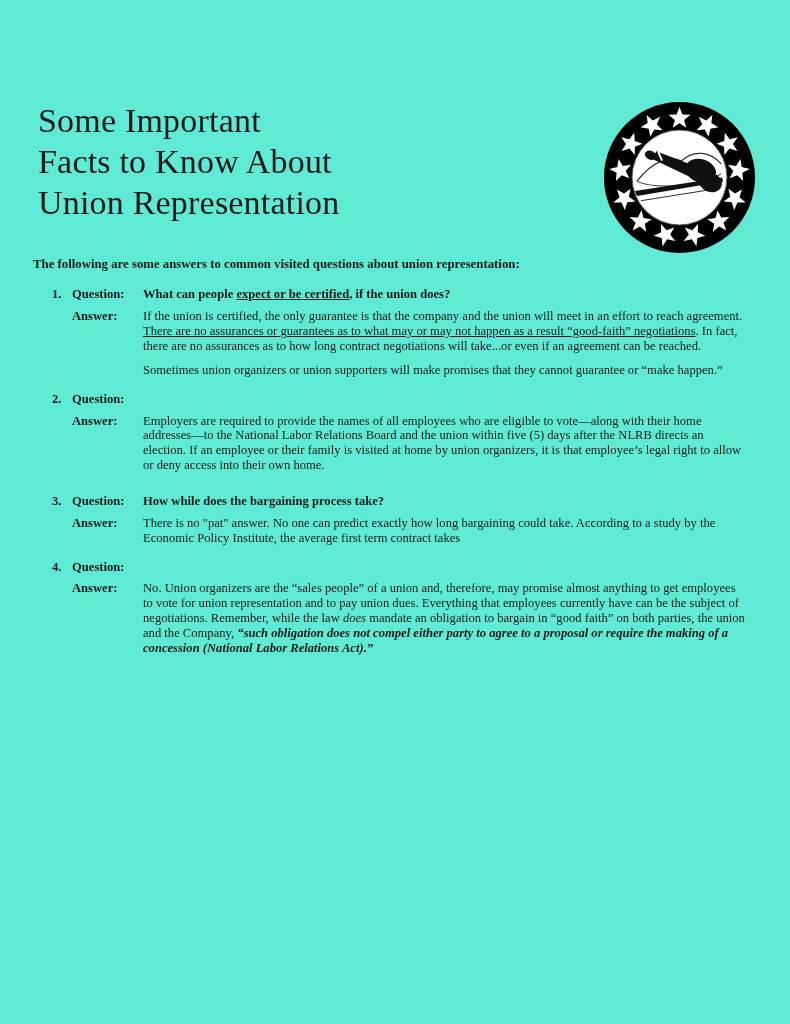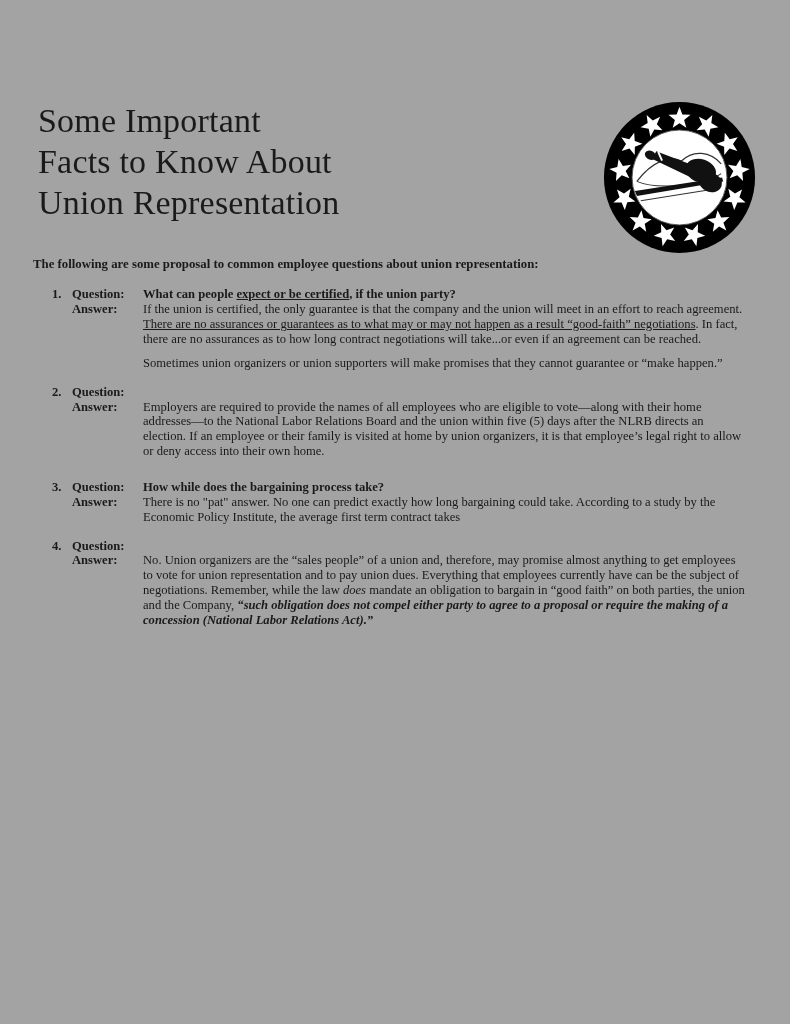--- a/index.html
+++ b/index.html
@@ -1,29 +1,29 @@
 <!DOCTYPE html>
 <html><head>
 <meta charset="utf-8">
 <style>
   html,body{margin:0;padding:0;background:#e8e8e8;}
   .page{
-    width:790px;height:1024px;margin:0 auto;background:#a3a3a3;
+    width:790px;height:1024px;margin:0 auto;background:#5eead4;
     font-family:"Liberation Serif","DejaVu Serif",serif;color:#1a1a1a;
     position:relative;overflow:hidden;box-sizing:border-box;
   }
   .header{display:flex;justify-content:space-between;align-items:flex-start;
     padding:100px 33px 0 38px;}
   .title{font-size:34px;line-height:1.21;font-weight:400;margin:0;letter-spacing:0.2px;}
   .logo-wrap{width:155px;height:155px;flex:0 0 auto;margin-top:0;}
   .intro{font-weight:bold;font-size:12.8px;margin:2px 44px 0 33px;line-height:1.2;}
   .qa{margin-top:15px;font-size:12.6px;line-height:1.18;}
   .qa-item{margin-bottom:14px;}
   .qa-row{display:flex;align-items:flex-start;}
-  .qa-row.answer{margin-top:0;}
+  .qa-row.answer{margin-top:7px;}
   .num{width:20px;margin-left:52px;font-weight:bold;flex:0 0 auto;}
   .lbl{width:71px;font-weight:bold;flex:0 0 auto;}
   .txt{flex:1;margin-right:44px;}
   .txt p{margin:0 0 9px 0;}
   .txt p:last-child{margin-bottom:0;}
   .b{font-weight:bold;}
   .u{text-decoration:underline;}
   .i{font-style:italic;}
 </style>
 </head>
@@ -66,29 +66,29 @@
           <ellipse cx="50" cy="57" rx="6" ry="4.5" transform="rotate(25,50,57)" fill="#111"></ellipse>
           <path d="M52,61 L56,53 L98,69 L92,80 Z" fill="#111"></path>
           <line x1="58" y1="53.5" x2="62" y2="62.5" stroke="#ffffff" stroke-width="2"></line>
           <ellipse cx="102" cy="73" rx="16" ry="12" transform="rotate(18,102,73)" fill="#111"></ellipse>
           <ellipse cx="112" cy="85" rx="12" ry="10" transform="rotate(18,112,85)" fill="#111"></ellipse>
         </g>
       </svg>
     </div>
   </div>
 
-  <p class="intro">The following are some proposal to common employee questions about union representation:</p>
+  <p class="intro">The following are some answers to common visited questions about union representation:</p>
 
   <div class="qa">
 
     <div class="qa-item">
       <div class="qa-row">
         <span class="num">1.</span>
         <span class="lbl">Question:</span>
-        <span class="txt"><span class="b">What can people </span><span class="b u">expect or be certified</span><span class="b">, if the union party?</span></span>
+        <span class="txt"><span class="b">What can people </span><span class="b u">expect or be certified</span><span class="b">, if the union does?</span></span>
       </div>
       <div class="qa-row answer">
         <span class="num"></span>
         <span class="lbl">Answer:</span>
         <div class="txt">
             <p><span>If the union is certified, the only guarantee is that the company and the union will meet in an effort to reach agreement.  </span><span class="u">There are no assurances or guarantees as to what may or may not happen as a result “good-faith” negotiations</span><span>.  In fact, there are no assurances as to how long contract negotiations will take...or even if an agreement can be reached.</span></p>
             <p><span>Sometimes union organizers or union supporters will make promises that they cannot guarantee or “make happen.”</span></p>
           </div>
       </div>
     </div>

